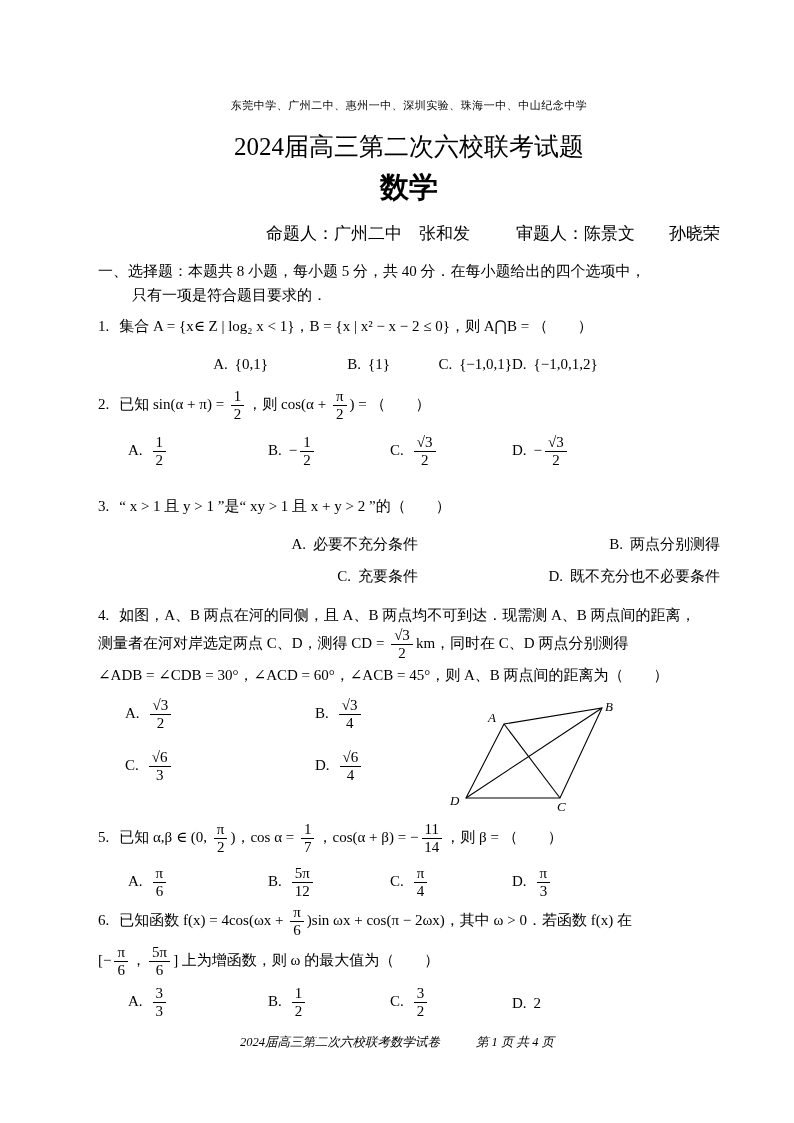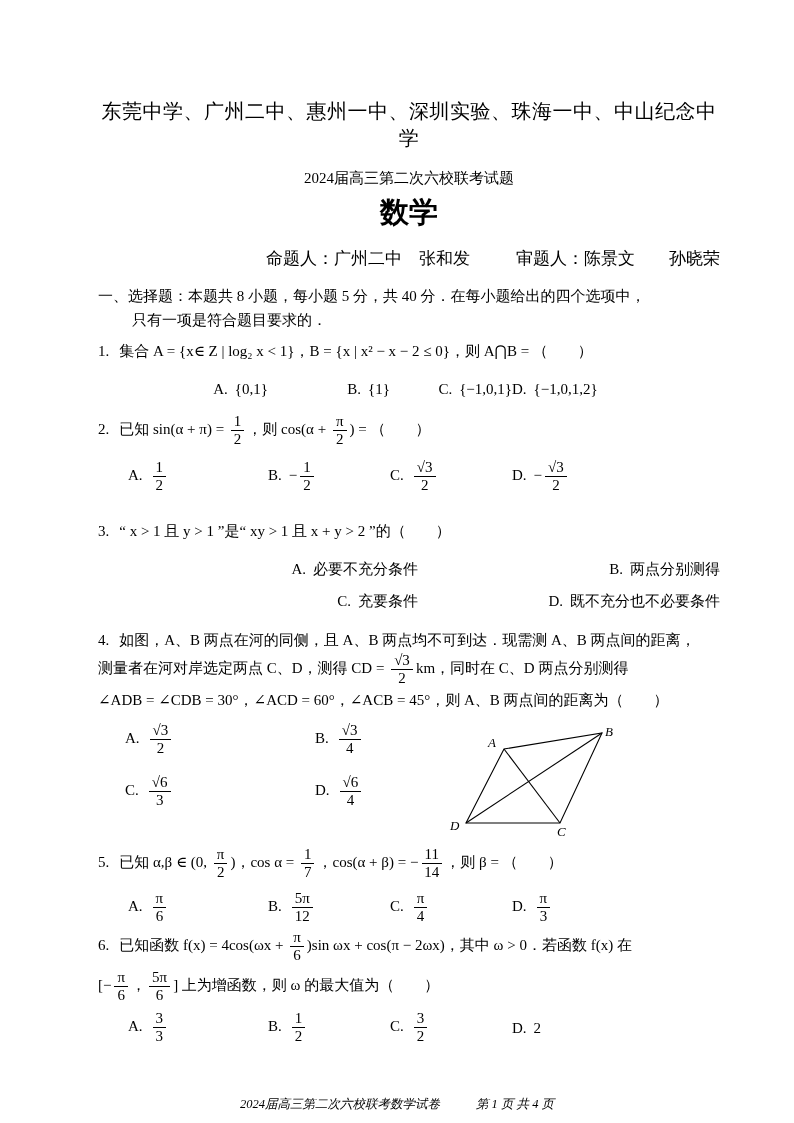--- a/index.html
+++ b/index.html
@@ -3,22 +3,22 @@
 <meta charset="utf-8">
 <style>
   html,body { margin:0; padding:0; background:#ffffff; }
   .page {
     position:relative; width:794px; height:1123px; margin:0 auto;
     background:#ffffff; color:#000;
     font-family:"Liberation Serif","DejaVu Serif",serif;
     font-size:15px; overflow:hidden;
     padding:98px 74px 0 98px; box-sizing:border-box;
   }
-  .schools { text-align:center; font-size:20px; letter-spacing:.5px; }
-  .exam-title { text-align:center; font-size:15px; font-weight:500; margin-top:17px; }
+  .schools { text-align:center; font-size:11px; letter-spacing:.5px; }
+  .exam-title { text-align:center; font-size:25px; font-weight:500; margin-top:17px; }
   .subject { text-align:center; font-size:29px; font-weight:bold; margin-top:5px;
              font-family:"Liberation Sans","DejaVu Sans",sans-serif; }
   .authors { display:flex; justify-content:flex-end; gap:46px; font-size:17px; margin-top:14px; }
   .section-head { margin-top:14px; font-size:15px; line-height:1.6; font-weight:500; }
   .section-head .indent { padding-left:34px; }
 
   .q { line-height:1.5; }
   .stem { display:block; }
   .qnum { margin-right:10px; }
   .frac { display:inline-flex; flex-direction:column; align-items:center;
@@ -34,21 +34,21 @@
 
   .mt16{margin-top:16px;} .mt15{margin-top:15px;text-align:right;} .mt12{margin-top:12px;}
   .mt25{margin-top:25px;} .mt8{margin-top:8px;} .mt6{margin-top:6px;} .mt4{margin-top:4px;} .mt2{margin-top:2px;}
 
   .q4bottom { position:relative; min-height:118px; margin-top:10px; }
   .q4opts { display:grid; grid-template-columns:190px 190px; row-gap:14px;
             margin-left:27px; width:380px; align-items:center; }
   .fig { position:absolute; left:342px; top:2px; }
   .fig text { font-size:13px; font-style:italic; font-family:"Liberation Serif",serif; }
 
-  .footer { position:absolute; top:1096px; left:0; width:794px; text-align:center;
+  .footer { position:absolute; top:1034px; left:0; width:794px; text-align:center;
             font-size:12.5px; font-style:italic; }
   .footer .gap { display:inline-block; width:36px; }
 </style>
 </head>
 <body>
 
 <div class="page">
 
   <div class="schools">东莞中学、广州二中、惠州一中、深圳实验、珠海一中、中山纪念中学</div>
   <div class="exam-title">2024届高三第二次六校联考试题</div>

